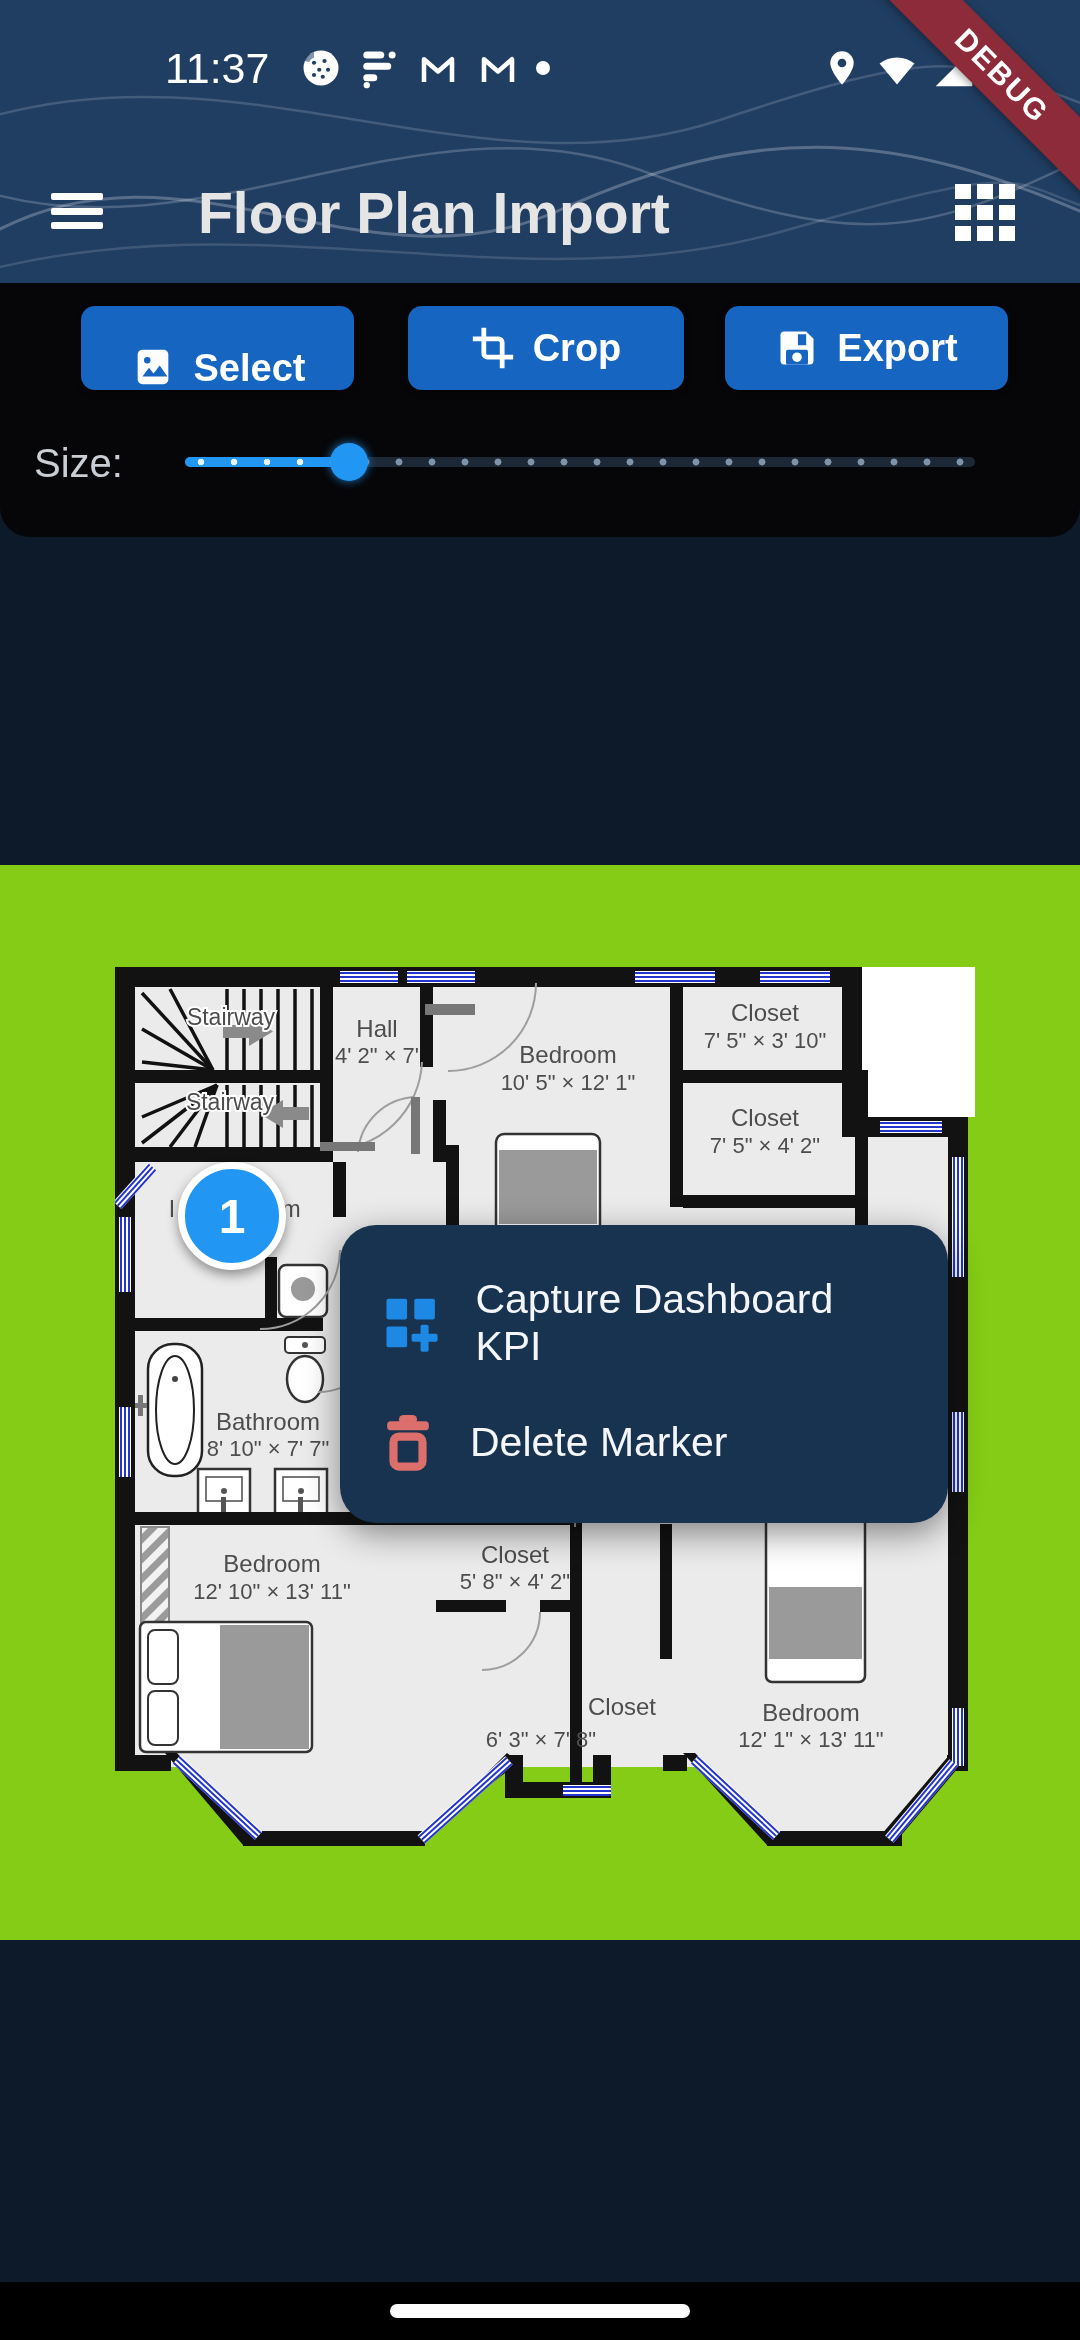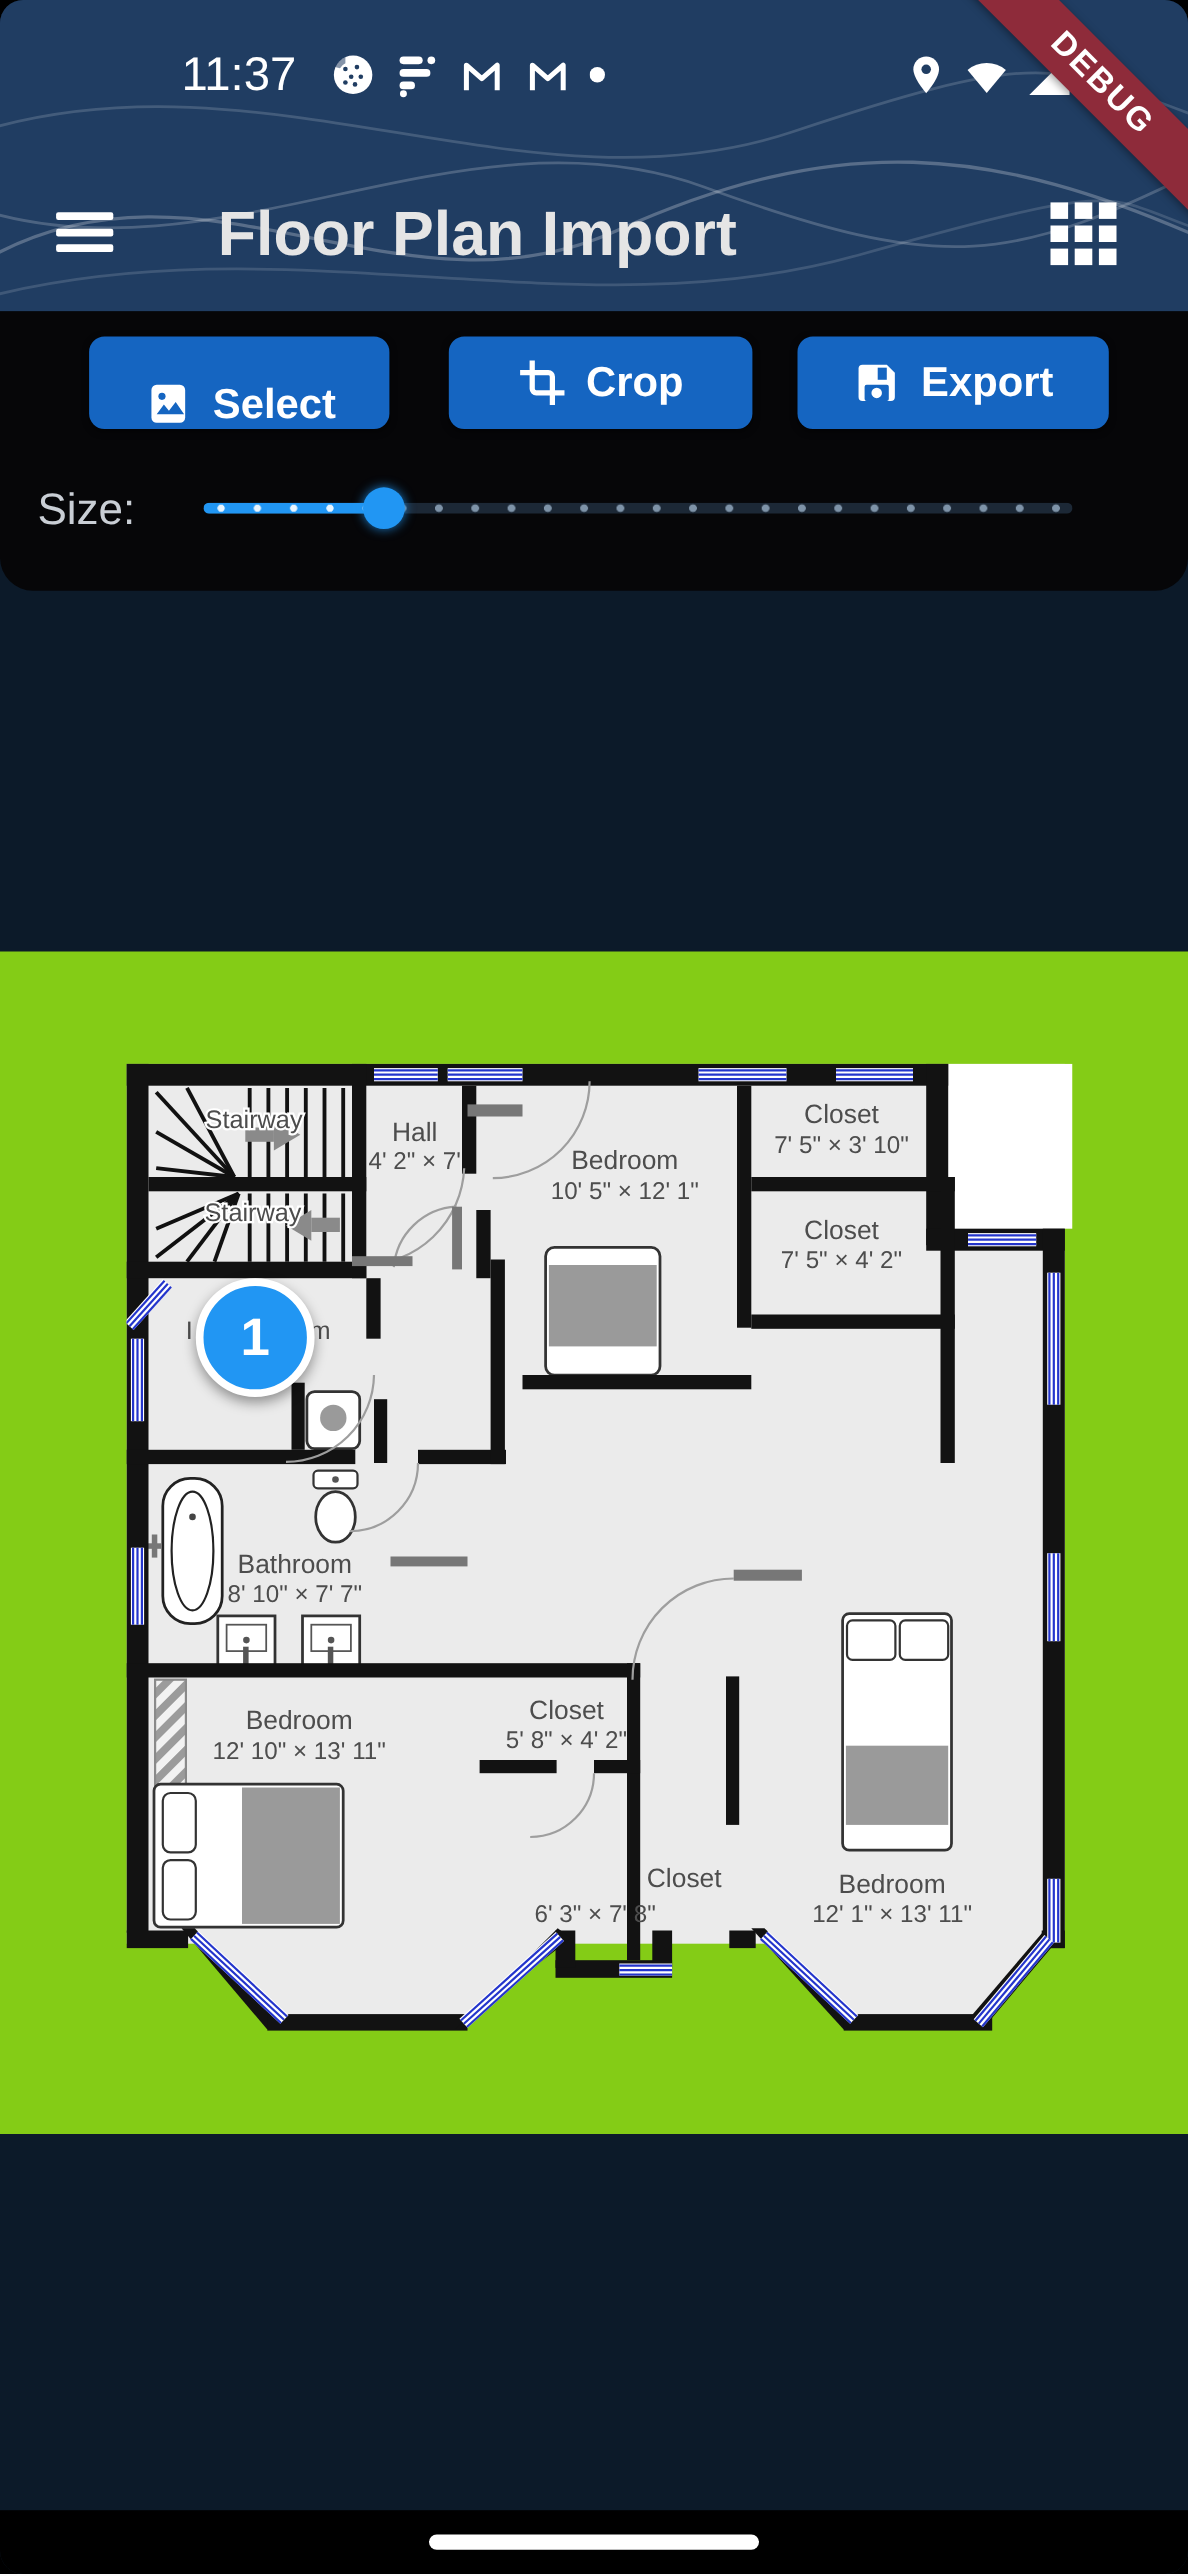--- a/index.html
+++ b/index.html
@@ -1,17 +1,17 @@
 <!DOCTYPE html>
 <html><head>
 <meta charset="utf-8">
 <style>
   html,body{margin:0;padding:0;background:#000;}
   .screen{position:relative;width:1080px;height:2340px;background:#0C1A29;overflow:hidden;
-          font-family:"Liberation Sans",sans-serif;border-radius:21px;}
+          font-family:"Liberation Sans",sans-serif;}
   
   .header{position:absolute;left:0;top:0;width:1080px;height:283px;background:#203D62;overflow:hidden;}
   .header svg.waves{position:absolute;left:0;top:0;}
   .time{position:absolute;left:165px;top:44px;color:#fff;font-size:43px;font-weight:500;}
   .sicons{position:absolute;left:300px;top:46px;display:flex;align-items:center;gap:16px;height:44px;}
   .sicons-r{position:absolute;right:58px;top:46px;display:flex;align-items:center;gap:12px;height:44px;}
   .ribbon{position:absolute;top:50px;right:-92px;width:340px;transform:rotate(45deg);
           background:#8E2B3A;color:#fff;text-align:center;font-size:30px;font-weight:bold;
           letter-spacing:2px;padding:9px 0;box-shadow:0 2px 8px rgba(0,0,0,.4);z-index:5;}
   .hamburger{position:absolute;left:51px;top:193px;width:52px;height:36px;display:flex;
@@ -454,20 +454,44 @@
         <text x="426" y="780" font-size="22">6' 3" × 7' 8"</text>
         <text x="507" y="748" font-size="24">Closet</text>
         <text x="696" y="754" font-size="24">Bedroom</text>
         <text x="696" y="780" font-size="22">12' 1" × 13' 11"</text>
       </svg>
 
       
       <div class="marker">1</div>
 
       
+      <div class="menu">
+        <div class="menu-item">
+          <svg width="58" height="58" viewBox="0 0 64 64">
+            <g fill="#1E88E5">
+              <rect x="5" y="5" width="23" height="23" rx="2"></rect>
+              <rect x="36" y="5" width="23" height="23" rx="2"></rect>
+              <rect x="5" y="36" width="23" height="23" rx="2"></rect>
+              <rect x="43" y="34" width="9" height="30" rx="2"></rect>
+              <rect x="33" y="44" width="29" height="9" rx="2"></rect>
+            </g>
+          </svg>
+          <span class="mlabel">Capture Dashboard KPI</span>
+        </div>
+        <div class="menu-item">
+          <svg width="52" height="58" viewBox="0 0 56 64">
+            <g fill="#DC6E6B">
+              <rect x="18" y="1" width="20" height="10" rx="5"></rect>
+              <rect x="5" y="8" width="46" height="10" rx="4"></rect>
+            </g>
+            <rect x="12" y="25" width="32" height="33" rx="6" fill="none" stroke="#DC6E6B" stroke-width="9"></rect>
+          </svg>
+          <span class="mlabel">Delete Marker</span>
+        </div>
+      </div>
 
     </div>
   </div>
 
 
   <div class="navbar">
     <div class="gesture"></div>
   </div>
 
 </div>

